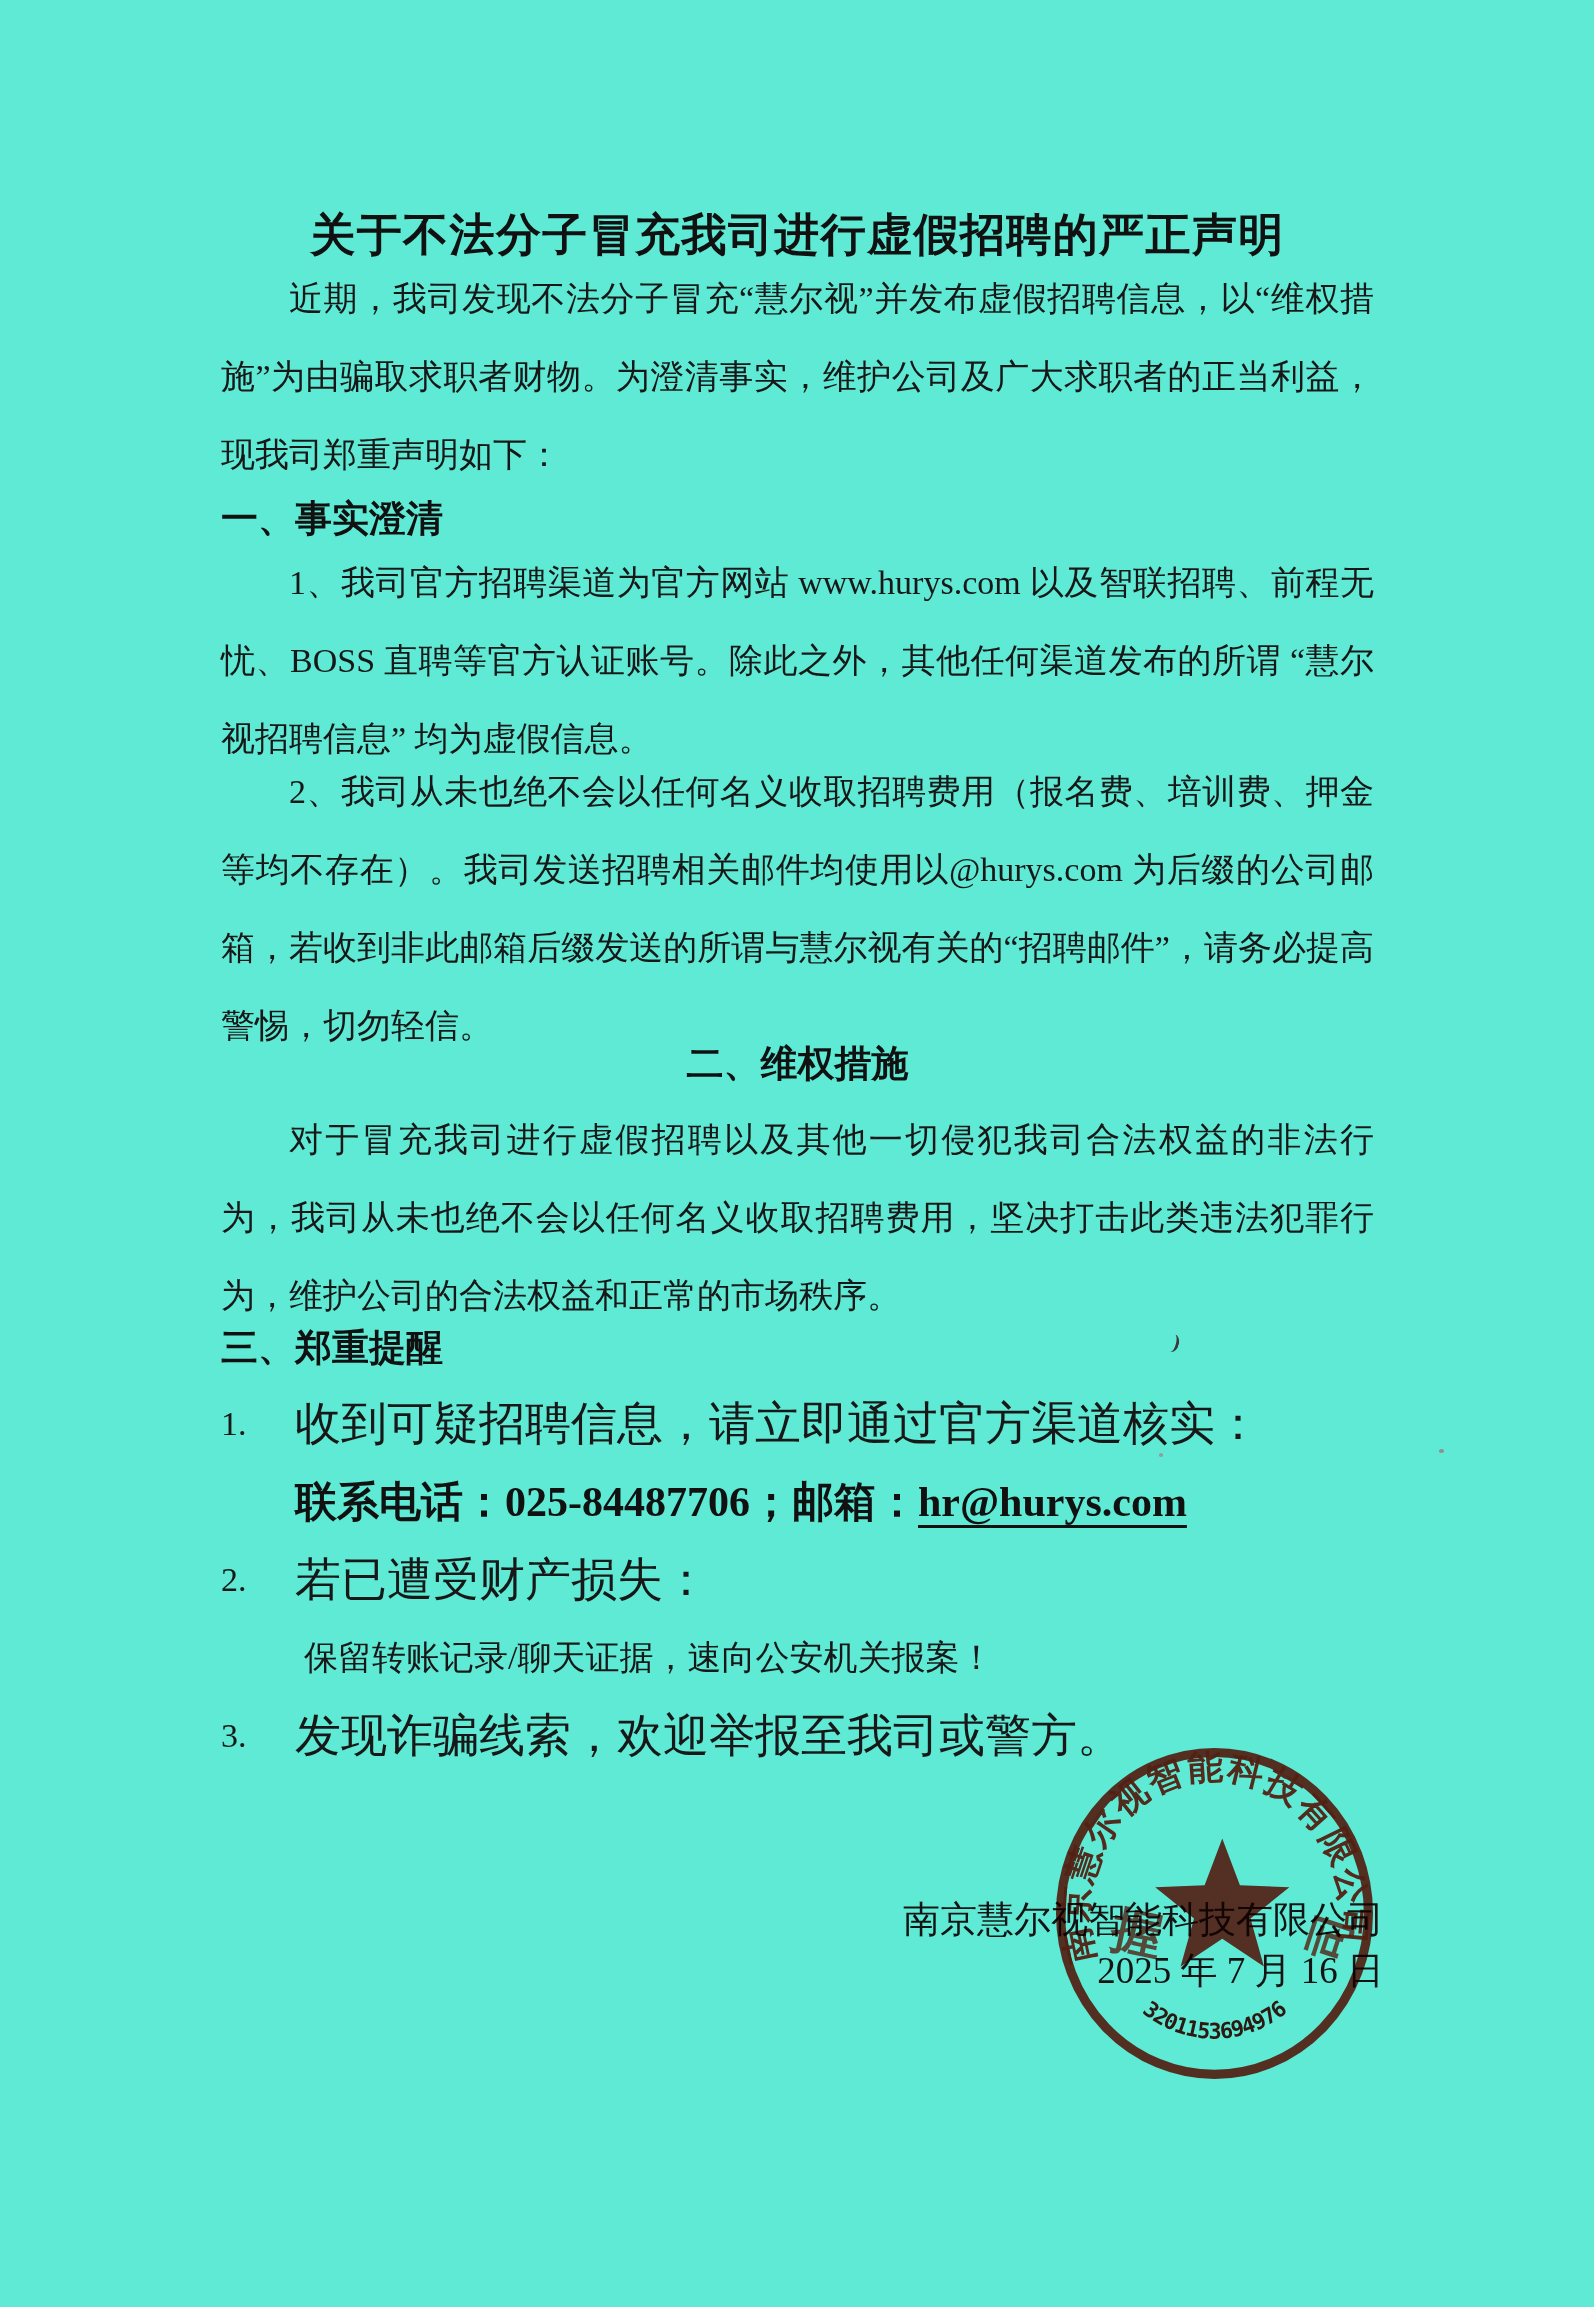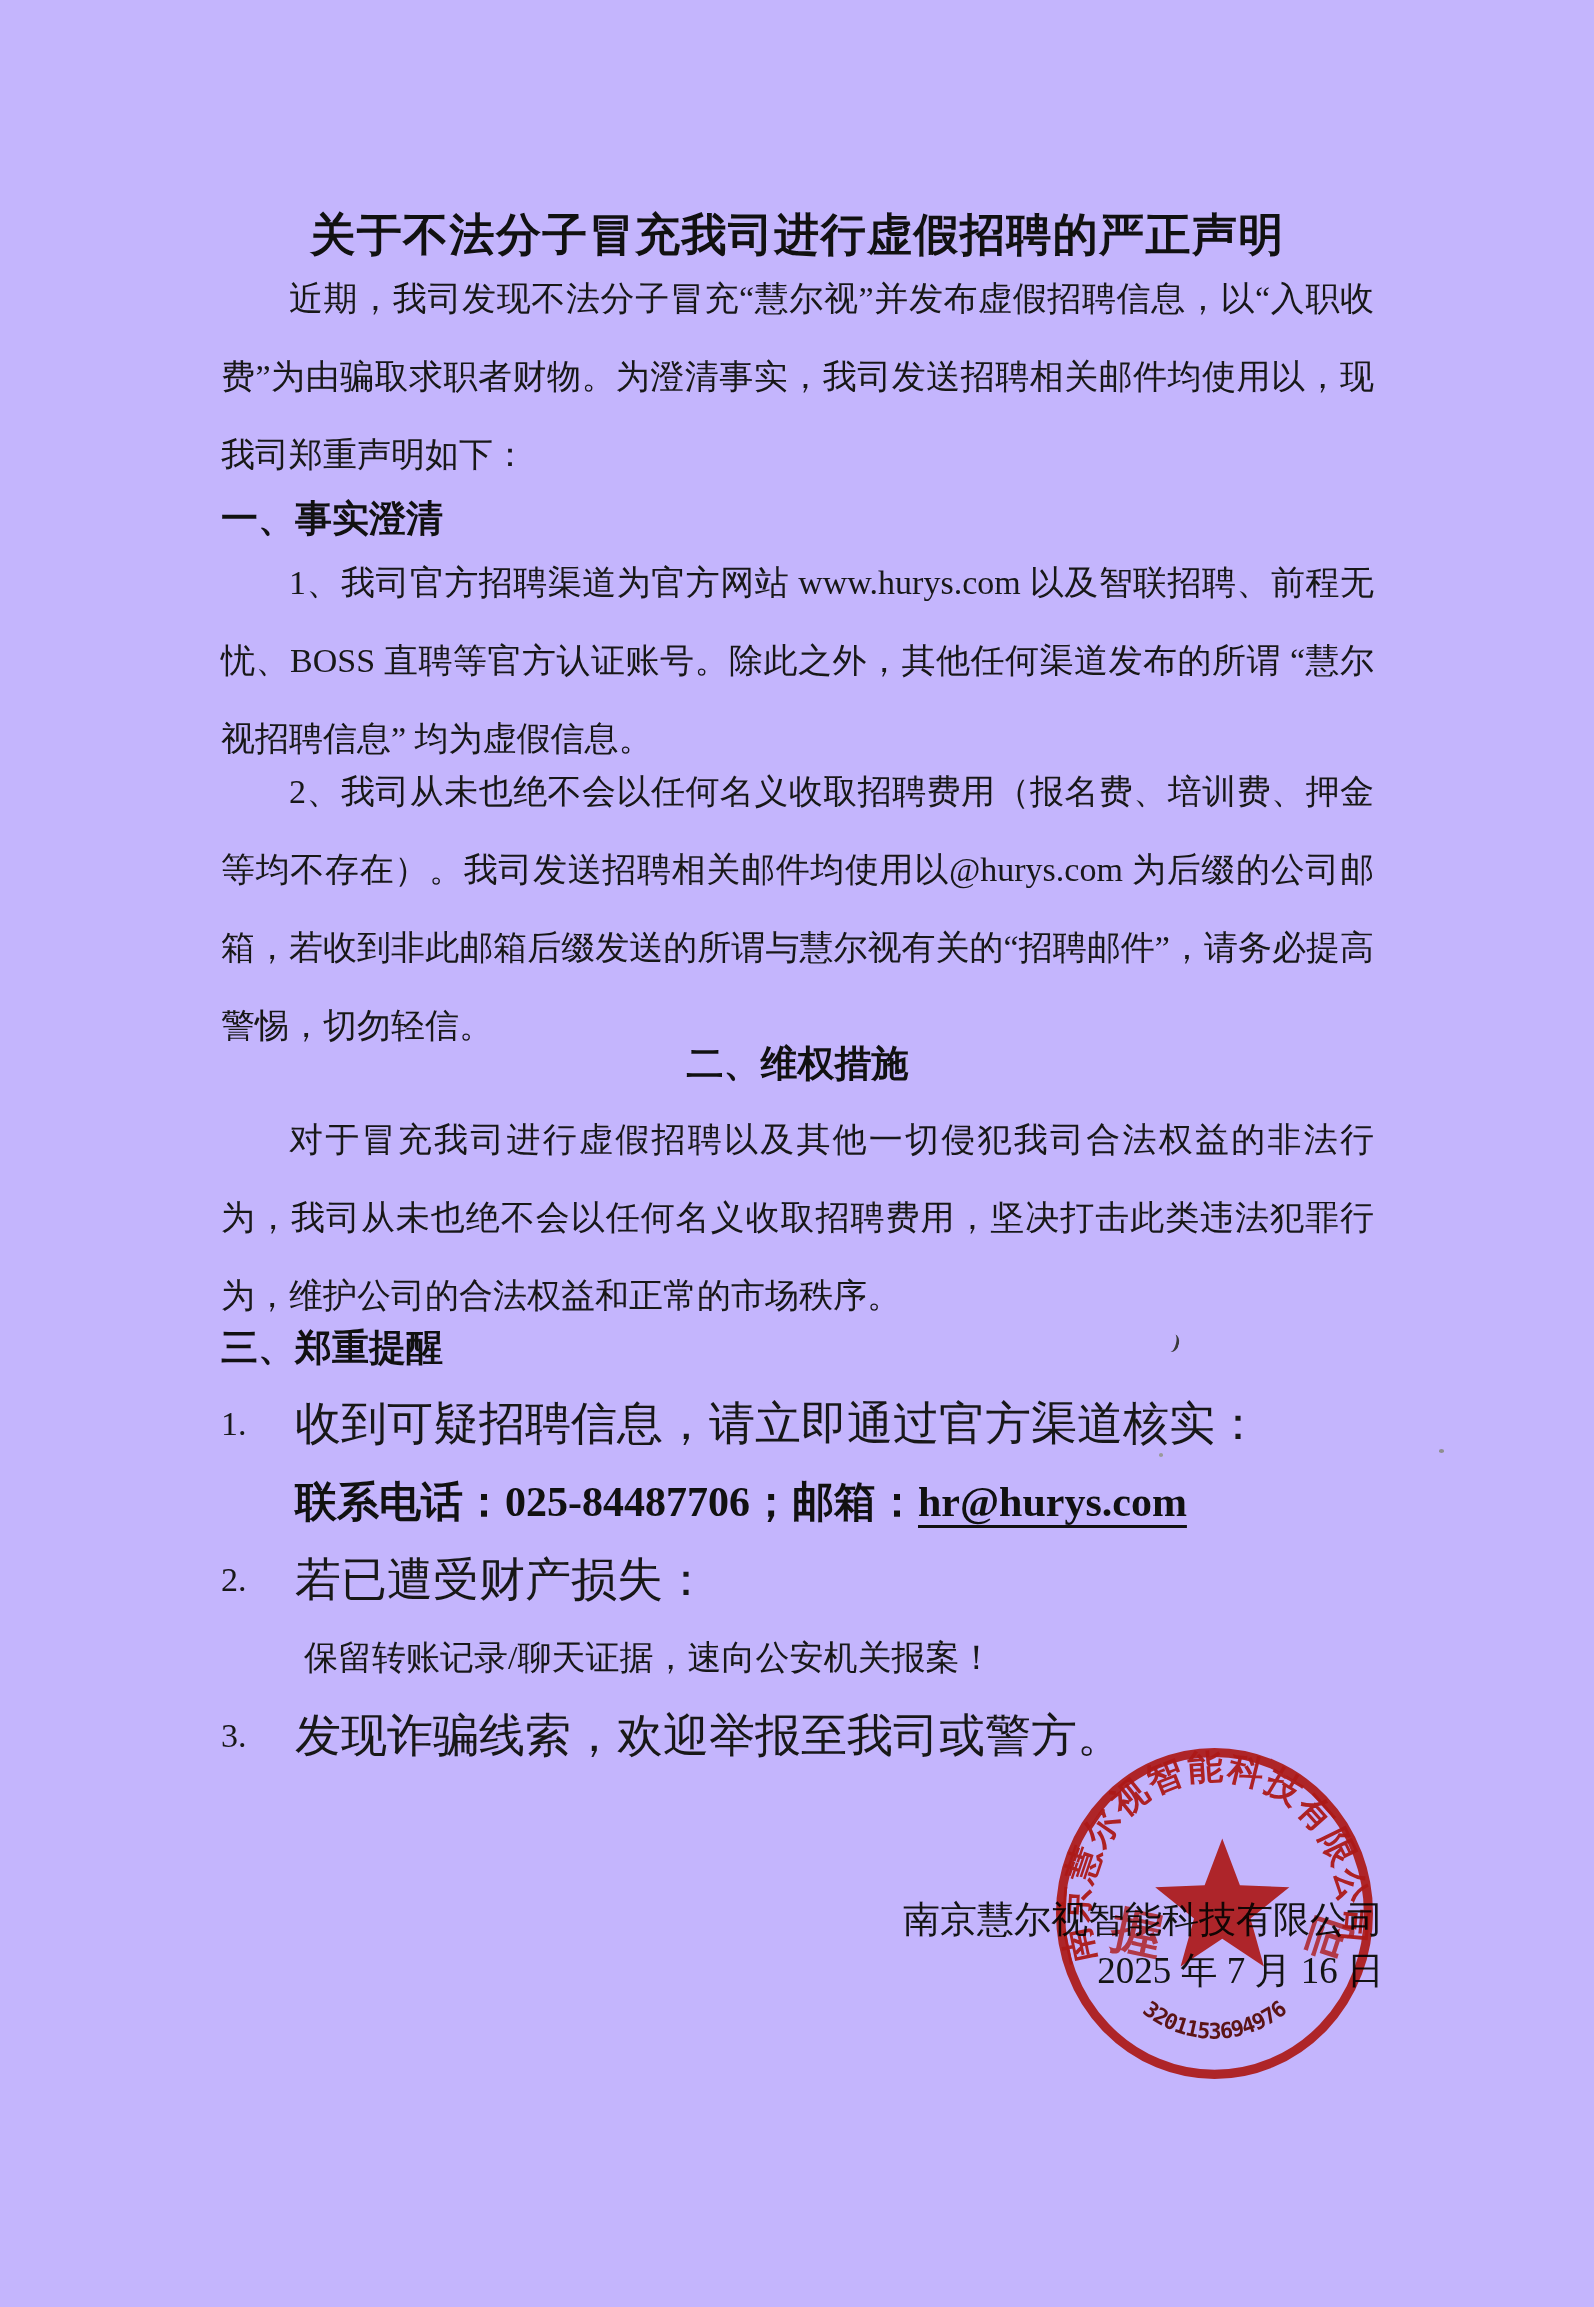--- a/index.html
+++ b/index.html
@@ -1,20 +1,20 @@
 <!DOCTYPE html>
 <html style="font-size:11.3px"><head>
 <meta charset="utf-8">
 <style>
   html,body{margin:0;padding:0;background:#e8e8e8;}
   .page{
     position:relative;
     width:1595px;height:2307px;
     margin:0 auto;
-    background:#c4b5fd;
+    background:#5eead4;
     color:#161616;
     font-family:"Liberation Serif", serif;
     overflow:hidden;
   }
   .content{padding:209px 221px 0 221px;}
   .title{
     margin:0;
     font-family:"Liberation Sans", sans-serif;
     font-weight:700;
     font-size:45px;
@@ -92,21 +92,21 @@
   .art-dot2{left:1439px;top:1449px;width:5px;height:3.5px;background:#8f8f8f;border-radius:50%;}
 </style>
 </head>
 <body>
 
 <div class="page">
   <div class="content">
 
     <h1 class="title">关于不法分子冒充我司进行虚假招聘的严正声明</h1>
 
-    <p class="para intro">近期，我司发现不法分子冒充“慧尔视”并发布虚假招聘信息，以“入职收费”为由骗取求职者财物。为澄清事实，我司发送招聘相关邮件均使用以，现我司郑重声明如下：</p>
+    <p class="para intro">近期，我司发现不法分子冒充“慧尔视”并发布虚假招聘信息，以“维权措施”为由骗取求职者财物。为澄清事实，维护公司及广大求职者的正当利益，现我司郑重声明如下：</p>
 
     <h2 class="heading h1x">一、事实澄清</h2>
     <p class="para p1x">1、我司官方招聘渠道为官方网站 www.hurys.com 以及智联招聘、前程无忧、BOSS 直聘等官方认证账号。除此之外，其他任何渠道发布的所谓 “慧尔视招聘信息” 均为虚假信息。</p>
     <p class="para p2x">2、我司从未也绝不会以任何名义收取招聘费用（报名费、培训费、押金等均不存在）。我司发送招聘相关邮件均使用以@hurys.com 为后缀的公司邮箱，若收到非此邮箱后缀发送的所谓与慧尔视有关的“招聘邮件”，请务必提高警惕，切勿轻信。</p>
 
     <h2 class="heading h2x">二、维权措施</h2>
     <p class="para p3x">对于冒充我司进行虚假招聘以及其他一切侵犯我司合法权益的非法行为，我司从未也绝不会以任何名义收取招聘费用，坚决打击此类违法犯罪行为，维护公司的合法权益和正常的市场秩序。</p>
 
     <h2 class="heading h3x">三、郑重提醒</h2>
 

